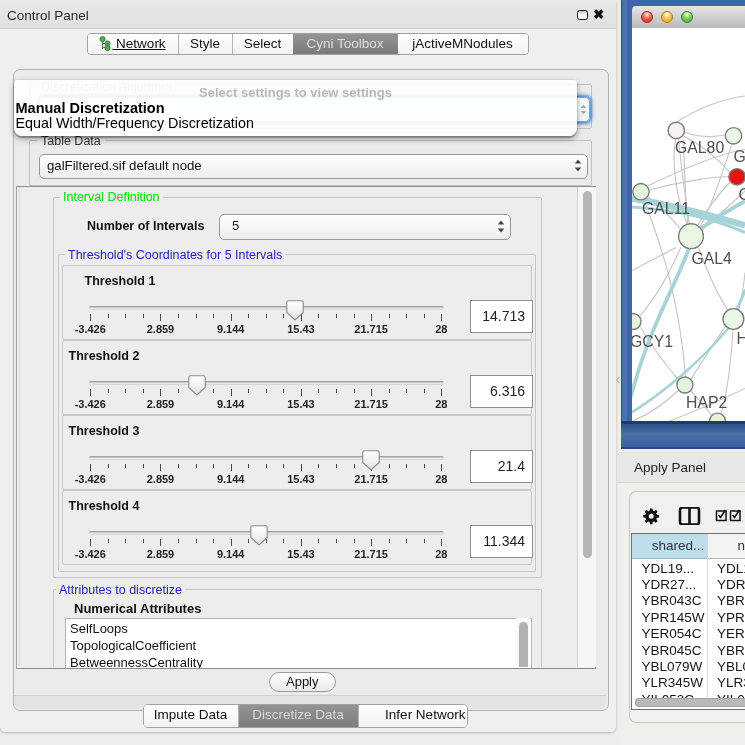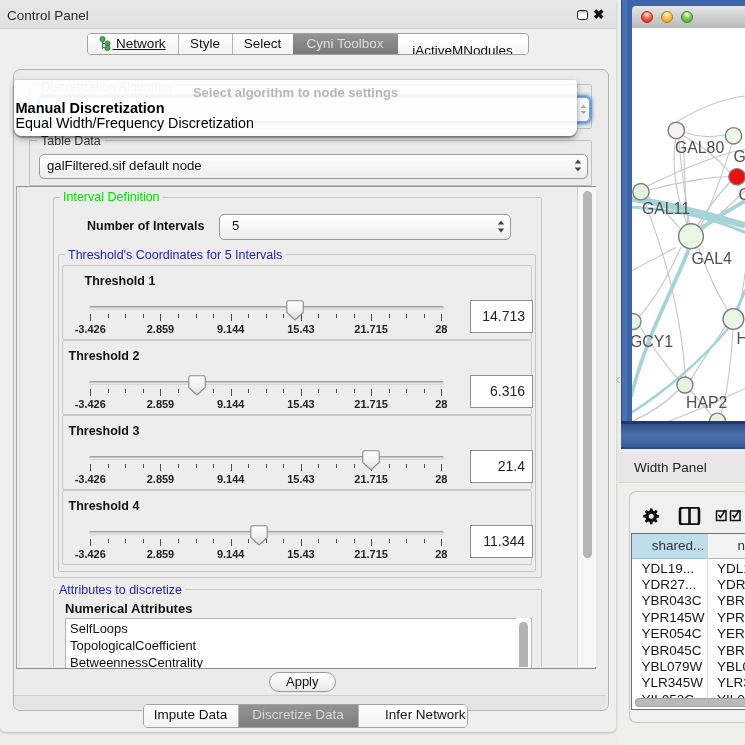--- a/index.html
+++ b/index.html
@@ -228,21 +228,21 @@
             <stop offset="0" stop-color="#ffffff"></stop>
             <stop offset="0.5" stop-color="#f2f2f2"></stop>
             <stop offset="1" stop-color="#dcdcdc"></stop>
           </linearGradient>
         </defs>
       </svg></div>
 <div class="abs" style="left:470px;top:525px;width:54px;height:31px;background:rgba(255,255,255,0.99);border:1px solid #8f8f8f;font-size:14px;color:#222;text-align:right;line-height:31px;padding-right:7px;">11.344</div>
 
 <div class="abs" style="left:52.5px;top:589px;width:487.5px;height:77px;border:1px solid #c6c6c6;border-top-left-radius:2px;border-top-right-radius:2px;border-bottom:none;"></div>
 <div class="abs" style="left:56px;top:583px;font-size:12.5px;color:#2222bb;background:#ededed;padding:0 3px;">Attributes to discretize</div>
-<div class="abs" style="left:65px;top:601px;font-size:13px;font-weight:bold;color:#111;">Numerical Attributes</div>
+<div class="abs" style="left:74px;top:601px;font-size:13px;font-weight:bold;color:#111;">Numerical Attributes</div>
 <div class="abs" style="left:65px;top:617.5px;width:465px;height:49px;background:rgba(255,255,255,0.99);border:1px solid #b5b5b5;border-bottom:none;overflow:hidden;">
   <div style="margin:1.5px 0 0 4px;font-size:13px;color:#111;line-height:17px;">SelfLoops<br>TopologicalCoefficient<br>BetweennessCentrality</div>
 </div>
 <div class="abs" style="left:515.5px;top:618px;width:14px;height:48px;background:#fafafa;"></div>
 <div class="abs" style="left:518.5px;top:621.5px;width:9px;height:45px;background:#b2b2b2;border-radius:5px 5px 0 0;"></div>
 
 <div class="abs" style="left:269px;top:671.5px;width:64.5px;height:18.5px;border:1px solid #9b9b9b;border-radius:10px;background:linear-gradient(rgba(255,255,255,0.99),rgba(233,233,233,0.99));text-align:center;font-size:13px;color:#111;line-height:18px;">Apply</div>
 
 <div class="abs" style="left:13.5px;top:695px;width:592px;height:13px;background:#e4e4e4;border-top:1px solid #d0d0d0;border-radius:0 0 7px 7px;"></div>
 
@@ -261,25 +261,25 @@
               <path d="M3.5 12.5 H8"></path>
             </g>
             <circle cx="3.5" cy="4" r="2.6" fill="#53a653" stroke="#2e7d32" stroke-width="0.8"></circle>
             <circle cx="8.5" cy="8.5" r="2.6" fill="#53a653" stroke="#2e7d32" stroke-width="0.8"></circle>
             <circle cx="8.5" cy="13" r="2.6" fill="#53a653" stroke="#2e7d32" stroke-width="0.8"></circle>
           </svg></span>
   Network</div>
   <div style="width:53px;text-align:center;font-size:13.5px;color:#111;line-height:19px;border-right:1px solid #b5b5b5;background:linear-gradient(rgba(255,255,255,0.99),rgba(242,242,242,0.99));">Style</div>
   <div style="width:60px;text-align:center;font-size:13.5px;color:#111;line-height:19px;background:linear-gradient(rgba(255,255,255,0.99),rgba(242,242,242,0.99));">Select</div>
   <div style="width:105px;text-align:center;font-size:13.5px;color:#dedede;line-height:19px;background:linear-gradient(rgba(147,147,147,0.99),rgba(120,120,120,0.99));">Cyni Toolbox</div>
-  <div style="flex:1;text-align:center;font-size:13.5px;color:#111;line-height:19px;background:linear-gradient(rgba(255,255,255,0.99),rgba(242,242,242,0.99));margin-top:7px;">jActiveMNodules</div>
+  <div style="flex:1;text-align:center;font-size:13.5px;color:#111;line-height:19px;background:linear-gradient(rgba(255,255,255,0.99),rgba(242,242,242,0.99));">jActiveMNodules</div>
 </div>
 
 <div class="abs" style="left:14px;top:79.5px;width:563px;height:56px;background:rgba(255,255,255,0.9);border-radius:3px 3px 8px 8px;box-shadow:0 1.5px 1px rgba(0,0,0,0.25),0 3px 6px rgba(0,0,0,0.35),0 0 2px rgba(0,0,0,0.18);"></div>
-<div class="abs" style="left:14px;top:85px;width:563px;text-align:center;font-size:13px;font-weight:bold;color:#b4b8bc;">Select algorithm to node settings</div>
+<div class="abs" style="left:14px;top:85px;width:563px;text-align:center;font-size:13px;font-weight:bold;color:#b4b8bc;">Select settings to view settings</div>
 <div class="abs" style="left:15.5px;top:99.5px;font-size:14.5px;font-weight:bold;color:#000;">Manual Discretization</div>
 <div class="abs" style="left:15.5px;top:114.5px;font-size:14.3px;color:#000;">Equal Width/Frequency Discretization</div>
 
 <div class="abs" style="left:615.5px;top:369px;width:4px;height:6px;">
   <svg width="4" height="6">
         <path d="M3.5 0 L0.5 3 L3.5 6" stroke="#9a9a9a" stroke-width="1" fill="none"></path>
       </svg>
 </div>
 
 <div class="abs" id="netwin" style="left:620.5px;top:0;width:124.5px;height:449px;background:#3d65a9;"></div>
@@ -348,21 +348,21 @@
     <text x="691.5" y="263">GAL4</text>
     <text x="630" y="346">GCY1</text>
     <text x="736.5" y="343">H</text>
     <text x="686" y="407">HAP2</text>
   </g>
 </svg>
 </div>
 
 <div class="abs" style="left:618px;top:452px;width:127px;height:293px;background:rgba(239,239,237,0.99);"></div>
 <div class="abs" style="left:618px;top:452px;width:127px;height:30px;background:rgba(231,231,231,0.99);border-bottom:1px solid #d5d5d5;"></div>
-<div class="abs" style="left:634px;top:460px;font-size:13.5px;color:#222;">Width Panel</div>
+<div class="abs" style="left:634px;top:460px;font-size:13.5px;color:#222;">Apply Panel</div>
 <div class="abs" style="left:628.5px;top:491px;width:116.5px;height:230px;background:rgba(240,240,240,0.99);border:1px solid #c8c8c8;border-radius:7px 0 0 7px;border-right:none;"></div>
 
 <div class="abs" style="left:643px;top:507px;">
 <svg width="103" height="18" viewBox="0 0 103 18">
   <g fill="#111">
     <path fill-rule="evenodd" d="M7.01 1.39L9.39 1.39L9.77 3.61L11.11 4.17L12.95 2.86L14.64 4.55L13.33 6.39L13.89 7.73L16.11 8.11L16.11 10.49L13.89 10.87L13.33 12.21L14.64 14.05L12.95 15.74L11.11 14.43L9.77 14.99L9.39 17.21L7.01 17.21L6.63 14.99L5.29 14.43L3.45 15.74L1.76 14.05L3.07 12.21L2.51 10.87L0.29 10.49L0.29 8.11L2.51 7.73L3.07 6.39L1.76 4.55L3.45 2.86L5.29 4.17L6.63 3.61ZM10.70 9.30 A2.5 2.5 0 1 0 5.70 9.30 A2.5 2.5 0 1 0 10.70 9.30 Z"></path>
   </g>
   <g fill="none" stroke="#111">
     <rect x="37" y="0.5" width="19" height="17" rx="2.5" stroke-width="2.6"></rect>
     <path d="M46.5 1 V17" stroke-width="2.6"></path>

